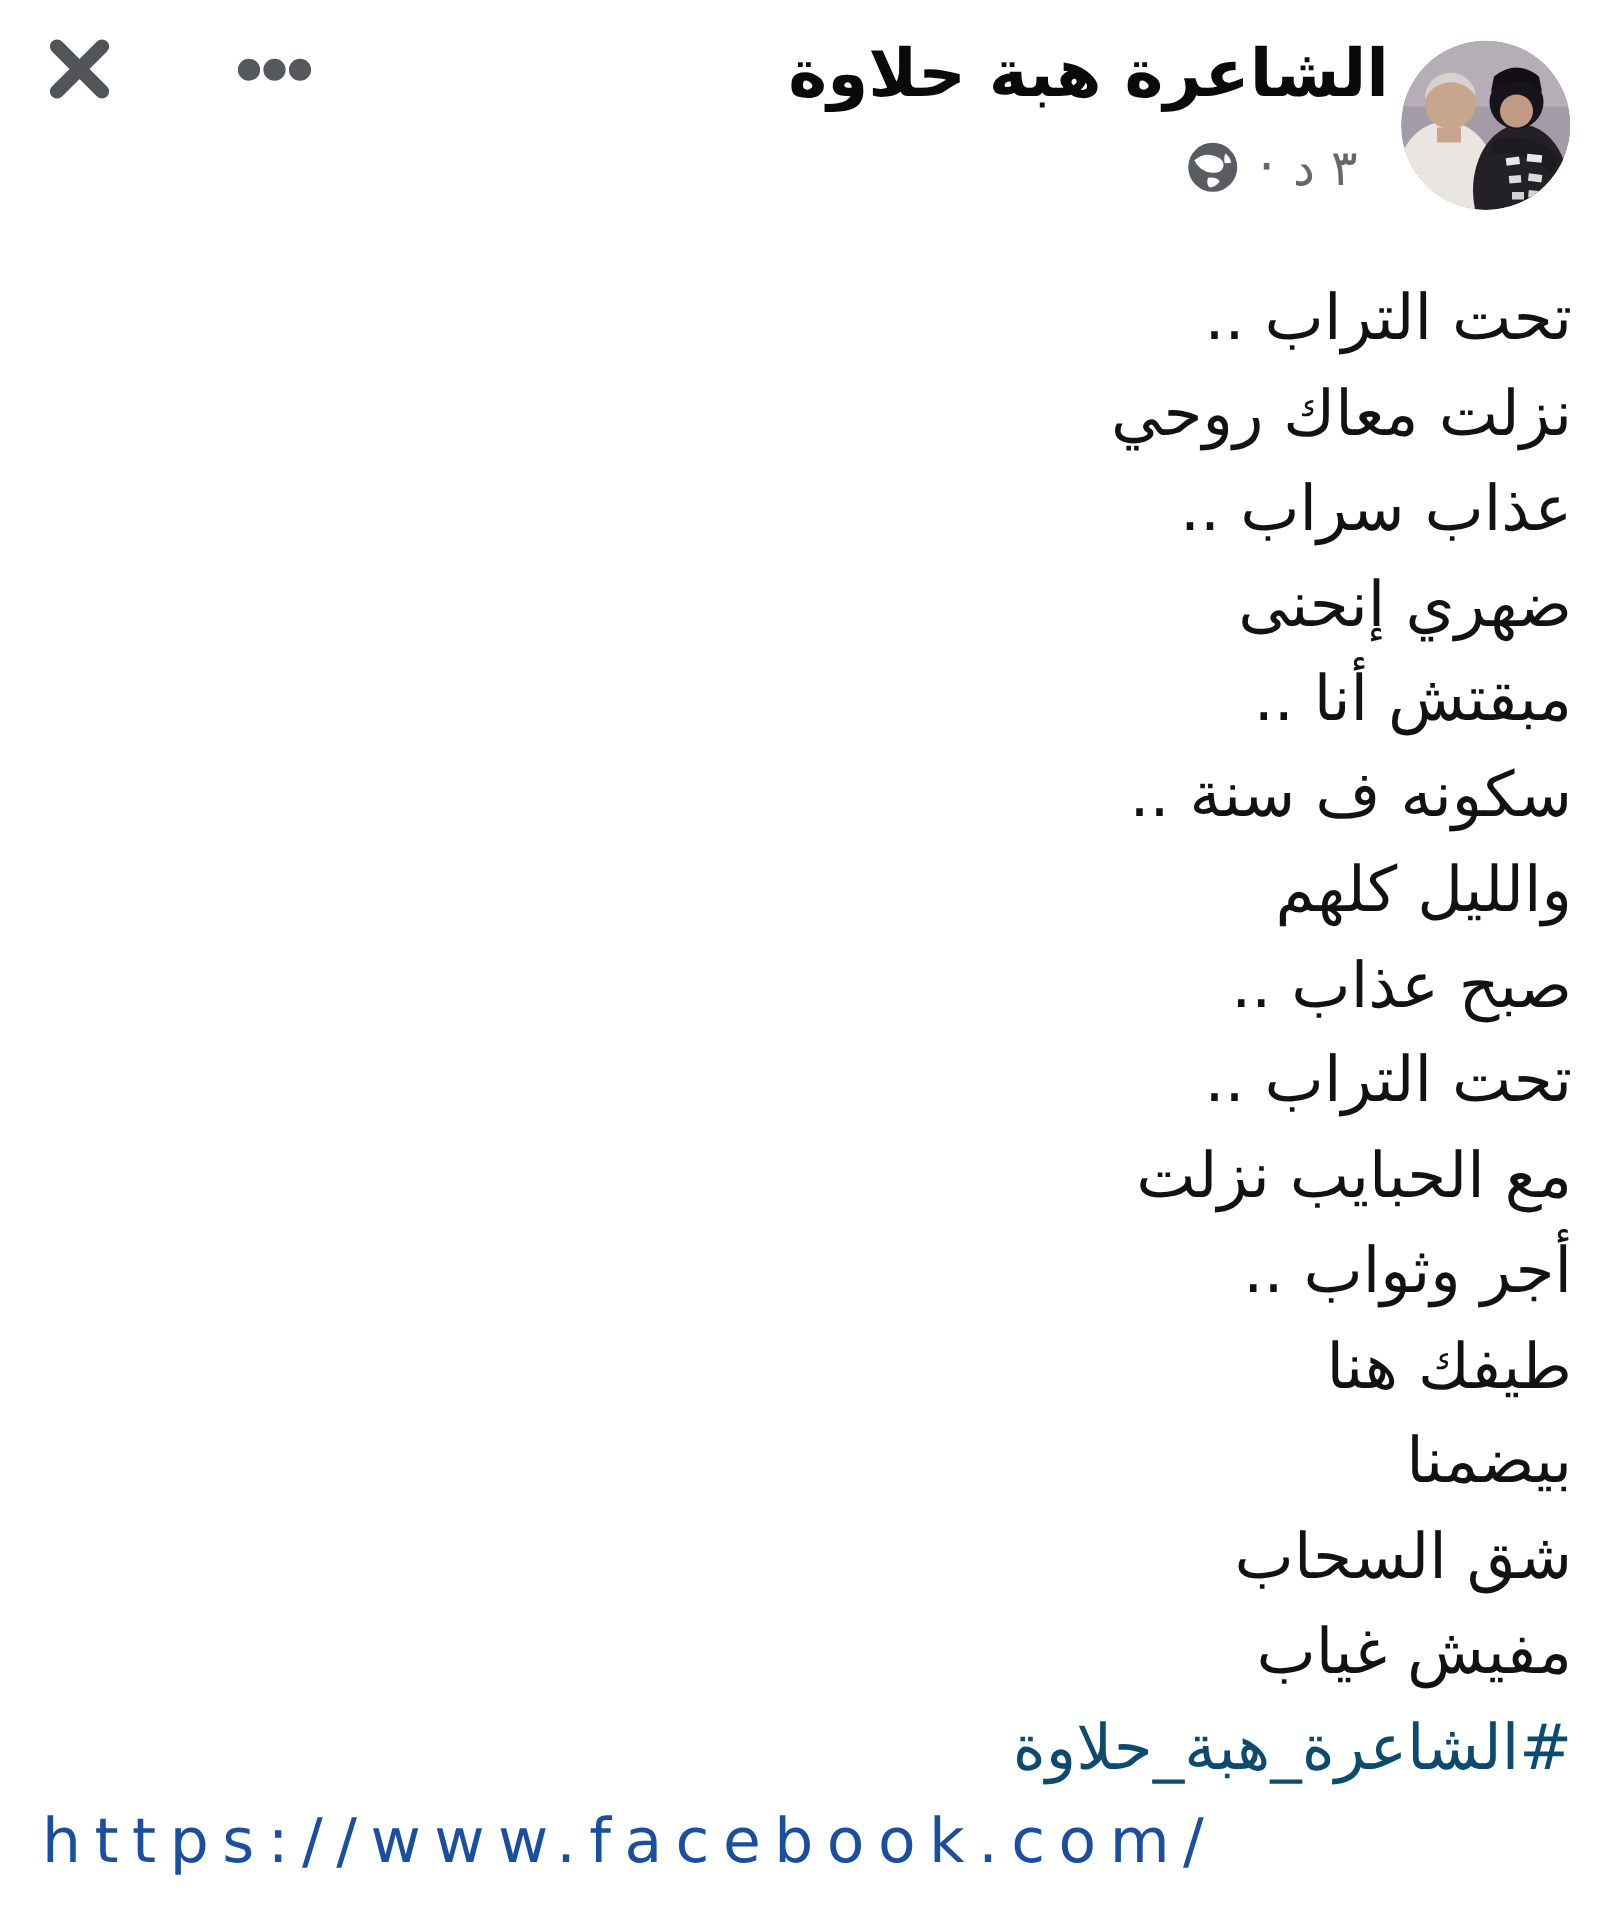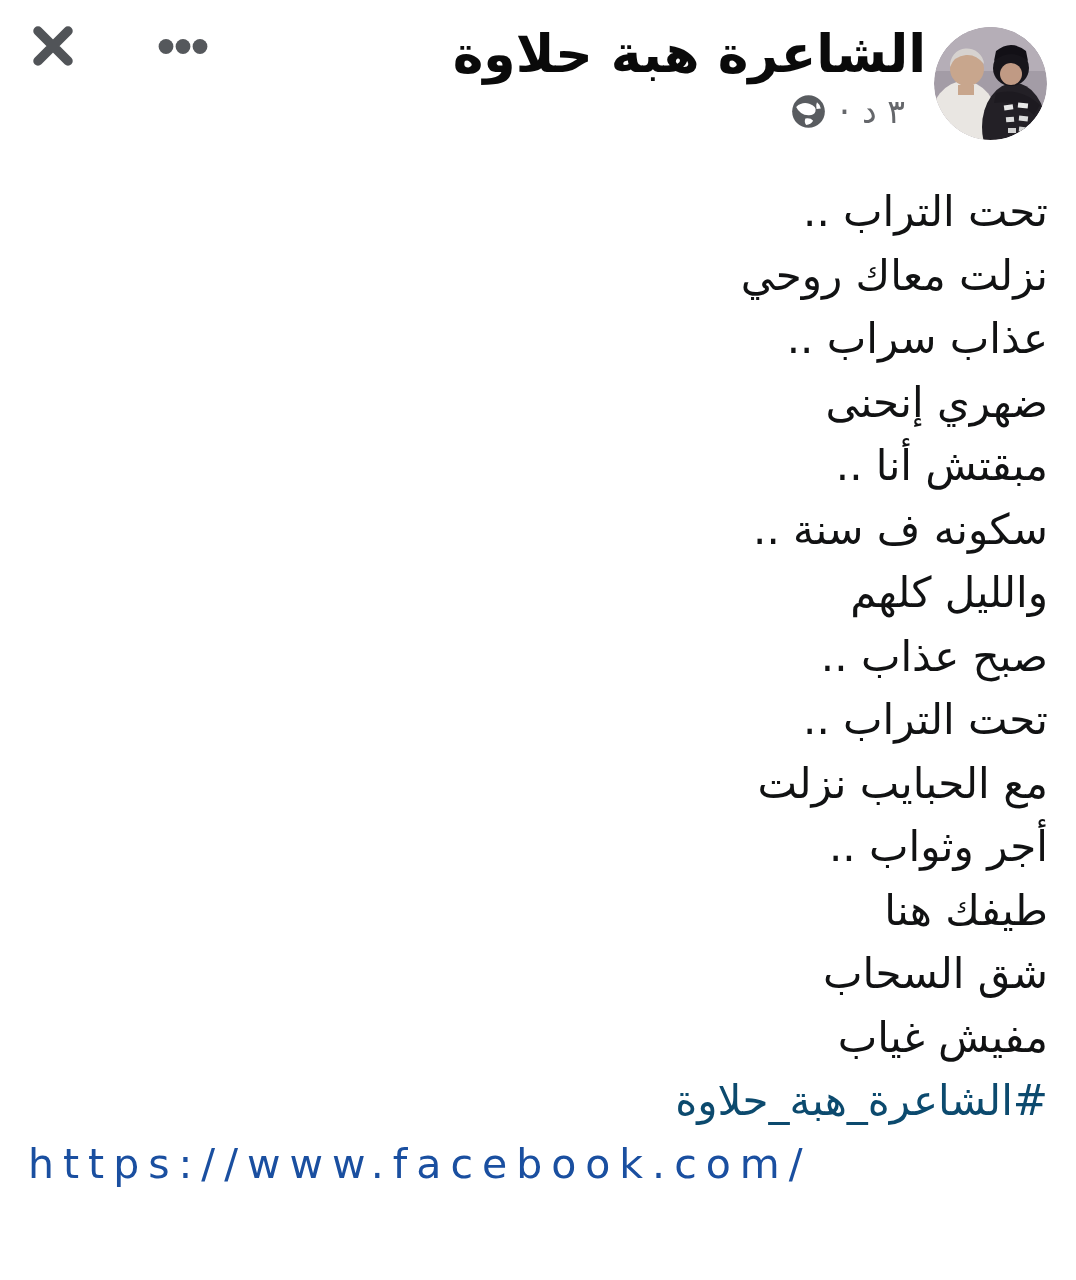--- a/index.html
+++ b/index.html
@@ -27,21 +27,21 @@
 
   
   .avatar {
     position: absolute; right: 29px; top: 27px;
     width: 113px; height: 113px; border-radius: 50%;
     overflow: hidden; cursor: pointer;
   }
   .profile-name {
     position: absolute; right: 150px; top: 24px;
     direction: rtl; text-align: right;
-    font-size: 52px; font-weight: bold; color: #0a0a0a;
+    font-size: 44px; font-weight: bold; color: #0a0a0a;
     white-space: nowrap; cursor: pointer;
   }
   .sub-row {
     position: absolute; right: 171px; top: 92px;
     direction: rtl;
     display: flex; align-items: center; gap: 12px;
     color: #65676b; font-size: 33px; white-space: nowrap;
   }
   .sub-row .sep { font-size: 36px; line-height: 1; }
   .globe { display: inline-flex; }
@@ -139,17 +139,18 @@
   <div class="poem-line">عذاب سراب ..</div>
   <div class="poem-line">ضهري إنحنى</div>
   <div class="poem-line">مبقتش أنا ..</div>
   <div class="poem-line">سكونه ف سنة ..</div>
   <div class="poem-line">والليل كلهم</div>
   <div class="poem-line">صبح عذاب ..</div>
   <div class="poem-line">تحت التراب ..</div>
   <div class="poem-line">مع الحبايب نزلت</div>
   <div class="poem-line">أجر وثواب ..</div>
   <div class="poem-line">طيفك هنا</div>
+  <div class="poem-line">بيضمنا</div>
   <div class="poem-line">شق السحاب</div>
   <div class="poem-line">مفيش غياب</div>
   <div class="poem-line hashtag">#الشاعرة_هبة_حلاوة</div>
   <div class="post-url">https://www.facebook.com/</div>
 </div>
 
 </body></html>

